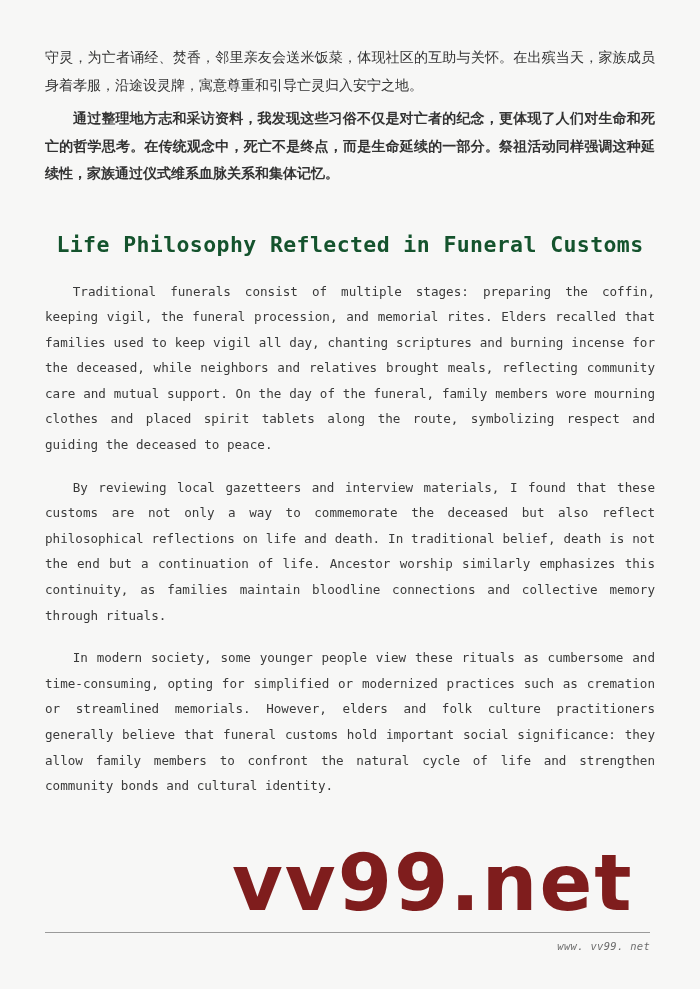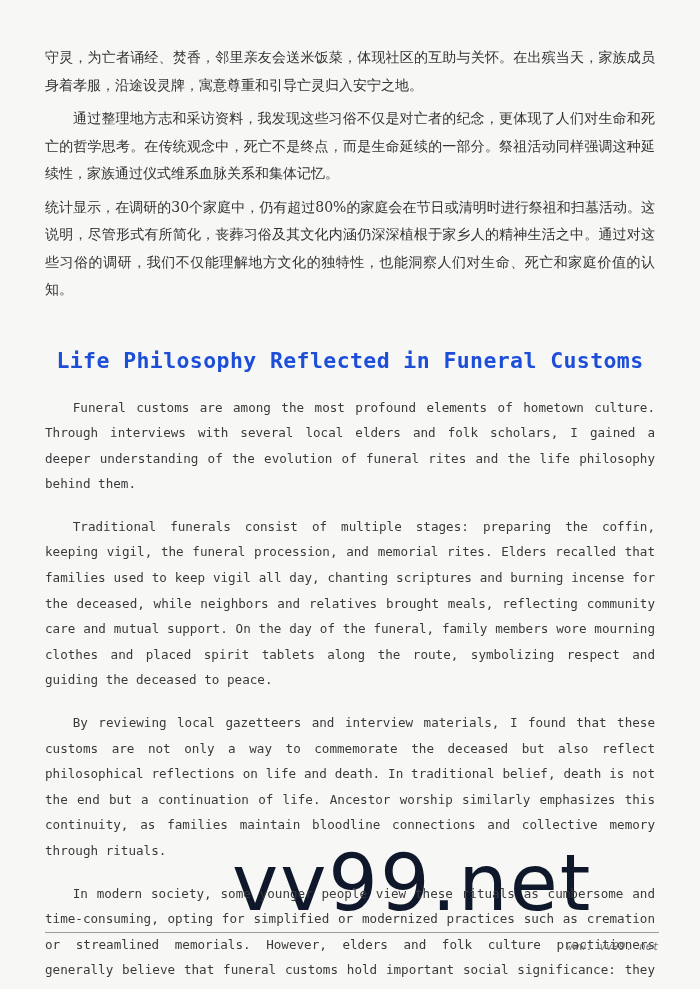--- a/index.html
+++ b/index.html
@@ -32,25 +32,25 @@
     top: 838px;
     width: 440px;
     height: 90px;
     pointer-events: none;
     z-index: 0;
     overflow: hidden;
   }
   .watermark span {
     display: block;
     font-family: "DejaVu Sans", sans-serif;
-    font-weight: normal;
+    font-weight: bold;
     font-size: 78px;
     line-height: 90px;
     letter-spacing: 2px;
-    color: #0f172a;
+    color: #7f1d1d;
     white-space: nowrap;
   }
 
   
   .cn-block {
     position: relative;
     z-index: 2;
   }
   .cn-p {
     margin: 0 0 6px 0;
@@ -59,52 +59,53 @@
     line-height: 27.5px;
     text-align: justify;
     text-justify: inter-ideograph;
     color: #333333;
   }
   .cn-p.indent {
     text-indent: 2em;
   }
   .cn-p.gap-top {
     margin-top: 4px;
+    font-weight: bold;
   }
 
   
   .en-block {
     position: relative;
     z-index: 2;
     margin-top: 44px;
   }
   .en-title {
     margin: 0 0 22px 0;
     text-align: center;
     font-family: "DejaVu Sans Mono", "Liberation Mono", monospace;
     font-size: 21.5px;
     font-weight: bold;
     letter-spacing: 0.4px;
-    color: #1d4ed8;
+    color: #14532d;
   }
   .en-p {
     margin: 0 0 17px 0;
     font-family: "DejaVu Sans Mono", "Liberation Mono", monospace;
     font-size: 12.6px;
     line-height: 25.6px;
     text-align: justify;
     text-indent: 2.2em;
     color: #3a3a3a;
   }
 
   
   .footer {
     position: absolute;
     left: 45px;
-    right: 41px;
+    right: 50px;
     bottom: 37px;
     z-index: 3;
   }
   .footer-rule {
     width: 100%;
     height: 1px;
     background: #9a9a9a;
     margin-bottom: 7px;
   }
   .footer-url {
@@ -121,26 +122,24 @@
 
 <div class="page">
 
   <div class="watermark">
     <span>vv99.net</span>
   </div>
 
   <div class="cn-block">
     <p class="cn-p">守灵，为亡者诵经、焚香，邻里亲友会送米饭菜，体现社区的互助与关怀。在出殡当天，家族成员身着孝服，沿途设灵牌，寓意尊重和引导亡灵归入安宁之地。</p>
     <p class="cn-p indent gap-top">通过整理地方志和采访资料，我发现这些习俗不仅是对亡者的纪念，更体现了人们对生命和死亡的哲学思考。在传统观念中，死亡不是终点，而是生命延续的一部分。祭祖活动同样强调这种延续性，家族通过仪式维系血脉关系和集体记忆。</p>
-    <p class="cn-p gap-top">统计显示，在调研的30个家庭中，仍有超过80%的家庭会在节日或清明时进行祭祖和扫墓活动。这说明，尽管形式有所简化，丧葬习俗及其文化内涵仍深深植根于家乡人的精神生活之中。通过对这些习俗的调研，我们不仅能理解地方文化的独特性，也能洞察人们对生命、死亡和家庭价值的认知。</p>
   </div>
 
   <div class="en-block">
     <h1 class="en-title">Life Philosophy Reflected in Funeral Customs</h1>
-    <p class="en-p">Funeral customs are among the most profound elements of hometown culture. Through interviews with several local elders and folk scholars, I gained a deeper understanding of the evolution of funeral rites and the life philosophy behind them.</p>
     <p class="en-p">Traditional funerals consist of multiple stages: preparing the coffin, keeping vigil, the funeral procession, and memorial rites. Elders recalled that families used to keep vigil all day, chanting scriptures and burning incense for the deceased, while neighbors and relatives brought meals, reflecting community care and mutual support. On the day of the funeral, family members wore mourning clothes and placed spirit tablets along the route, symbolizing respect and guiding the deceased to peace.</p>
     <p class="en-p">By reviewing local gazetteers and interview materials, I found that these customs are not only a way to commemorate the deceased but also reflect philosophical reflections on life and death. In traditional belief, death is not the end but a continuation of life. Ancestor worship similarly emphasizes this continuity, as families maintain bloodline connections and collective memory through rituals.</p>
     <p class="en-p">In modern society, some younger people view these rituals as cumbersome and time-consuming, opting for simplified or modernized practices such as cremation or streamlined memorials. However, elders and folk culture practitioners generally believe that funeral customs hold important social significance: they allow family members to confront the natural cycle of life and strengthen community bonds and cultural identity.</p>
   </div>
 
   <div class="footer">
     <div class="footer-rule"></div>
     <div class="footer-url">www. vv99. net</div>
   </div>
 

